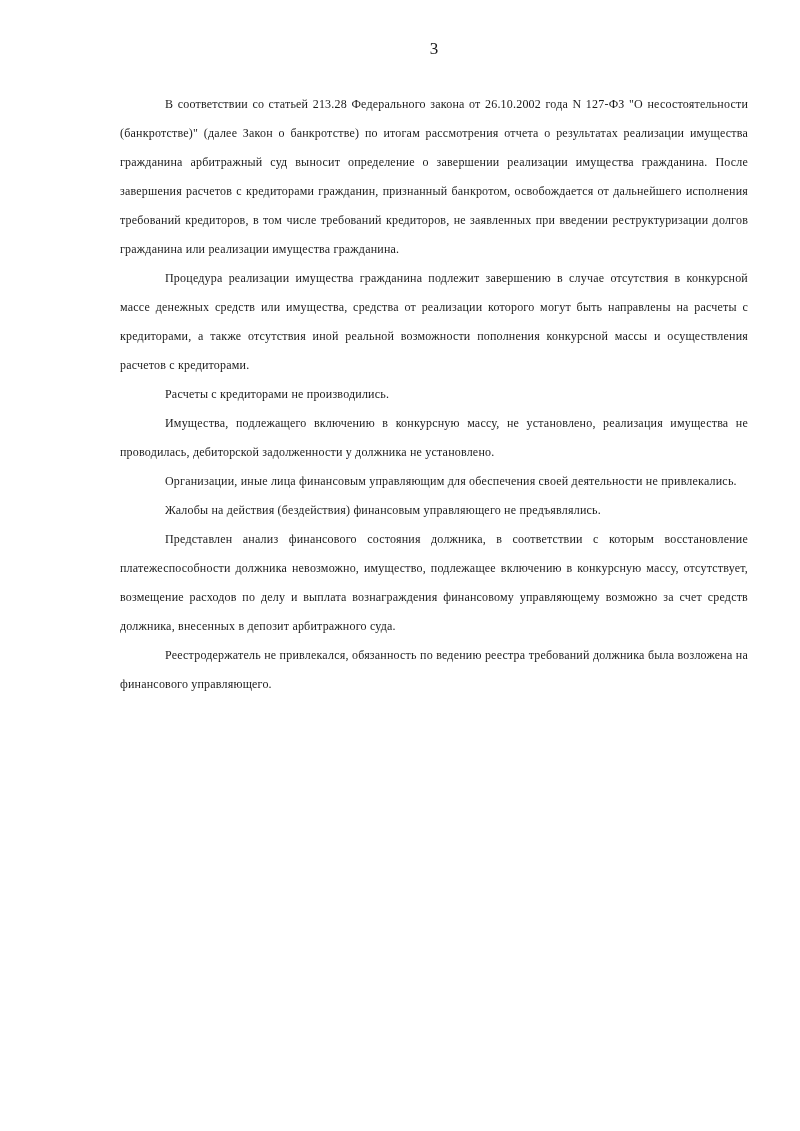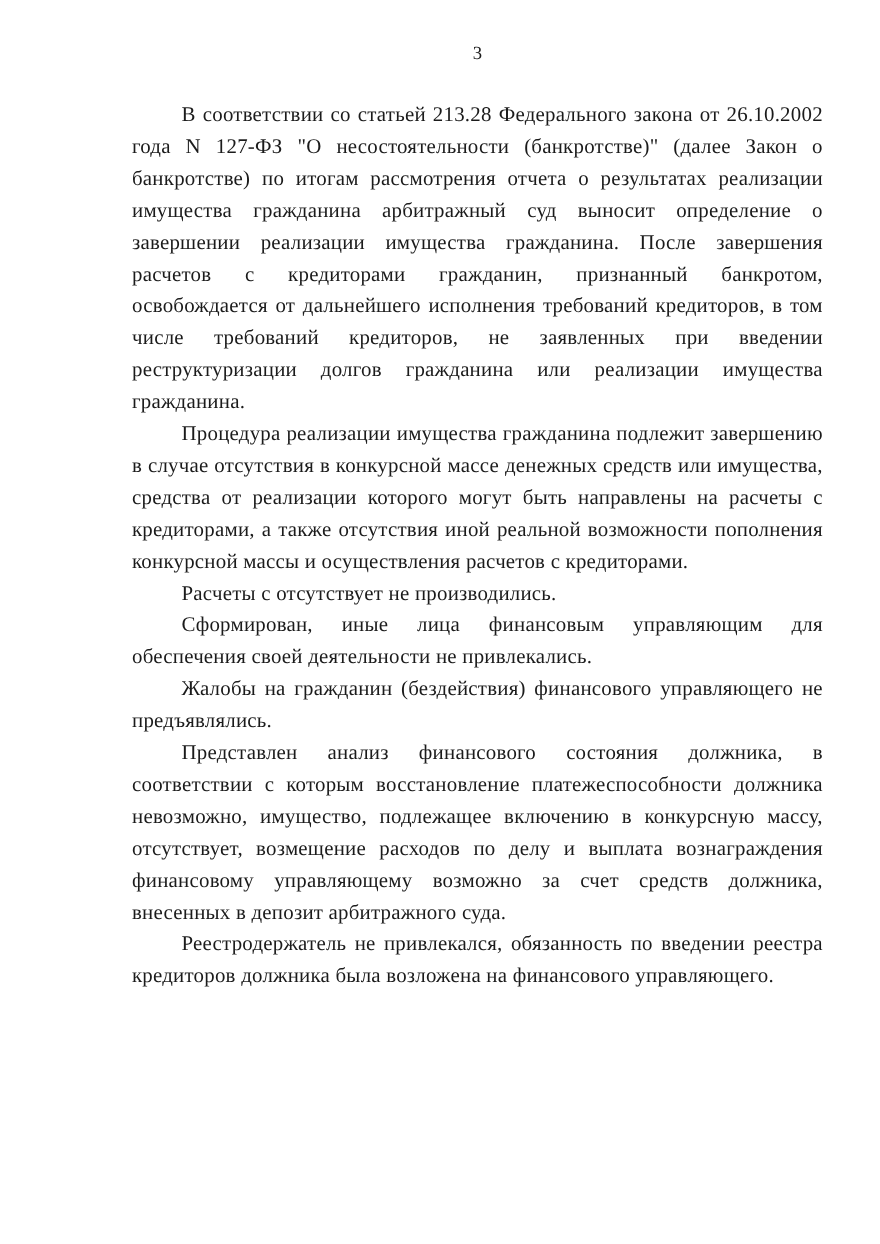--- a/index.html
+++ b/index.html
@@ -22,35 +22,36 @@
     background: #ffffff;
   }
   .page-number {
     text-align: center;
     font-size: 17px;
     line-height: 18px;
     margin-bottom: 32px;
   }
   .doc-body p {
     margin: 0;
-    font-size: 19px;
+    font-size: 12px;
     line-height: 29px;
     text-align: justify;
     text-indent: 45px;
     letter-spacing: 0.2px;
   }
 </style>
 </head>
 <body>
 
 <div class="page">
   <div class="page-number">3</div>
 
   <div class="doc-body">
     <p>В соответствии со статьей 213.28 Федерального закона от 26.10.2002 года N 127-ФЗ "О несостоятельности (банкротстве)" (далее Закон о банкротстве) по итогам рассмотрения отчета о результатах реализации имущества гражданина арбитражный суд выносит определение о завершении реализации имущества гражданина. После завершения расчетов с кредиторами гражданин, признанный банкротом, освобождается от дальнейшего исполнения требований кредиторов, в том числе требований кредиторов, не заявленных при введении реструктуризации долгов гражданина или реализации имущества гражданина.</p>
     <p>Процедура реализации имущества гражданина подлежит завершению в случае отсутствия в конкурсной массе денежных средств или имущества, средства от реализации которого могут быть направлены на расчеты с кредиторами, а также отсутствия иной реальной возможности пополнения конкурсной массы и осуществления расчетов с кредиторами.</p>
-    <p>Расчеты с отсутствует не производились.</p>
-    <p>Сформирован, иные лица финансовым управляющим для обеспечения своей деятельности не привлекались.</p>
-    <p>Жалобы на гражданин (бездействия) финансового управляющего не предъявлялись.</p>
+    <p>Расчеты с кредиторами не производились.</p>
+    <p>Имущества, подлежащего включению в конкурсную массу, не установлено, реализация имущества не проводилась, дебиторской задолженности у должника не установлено.</p>
+    <p>Организации, иные лица финансовым управляющим для обеспечения своей деятельности не привлекались.</p>
+    <p>Жалобы на действия (бездействия) финансовым управляющего не предъявлялись.</p>
     <p>Представлен анализ финансового состояния должника, в соответствии с которым восстановление платежеспособности должника невозможно, имущество, подлежащее включению в конкурсную массу, отсутствует, возмещение расходов по делу и выплата вознаграждения финансовому управляющему возможно за счет средств должника, внесенных в депозит арбитражного суда.</p>
-    <p>Реестродержатель не привлекался, обязанность по введении реестра кредиторов должника была возложена на финансового управляющего.</p>
+    <p>Реестродержатель не привлекался, обязанность по ведению реестра требований должника была возложена на финансового управляющего.</p>
   </div>
 </div>
 
 </body></html>

